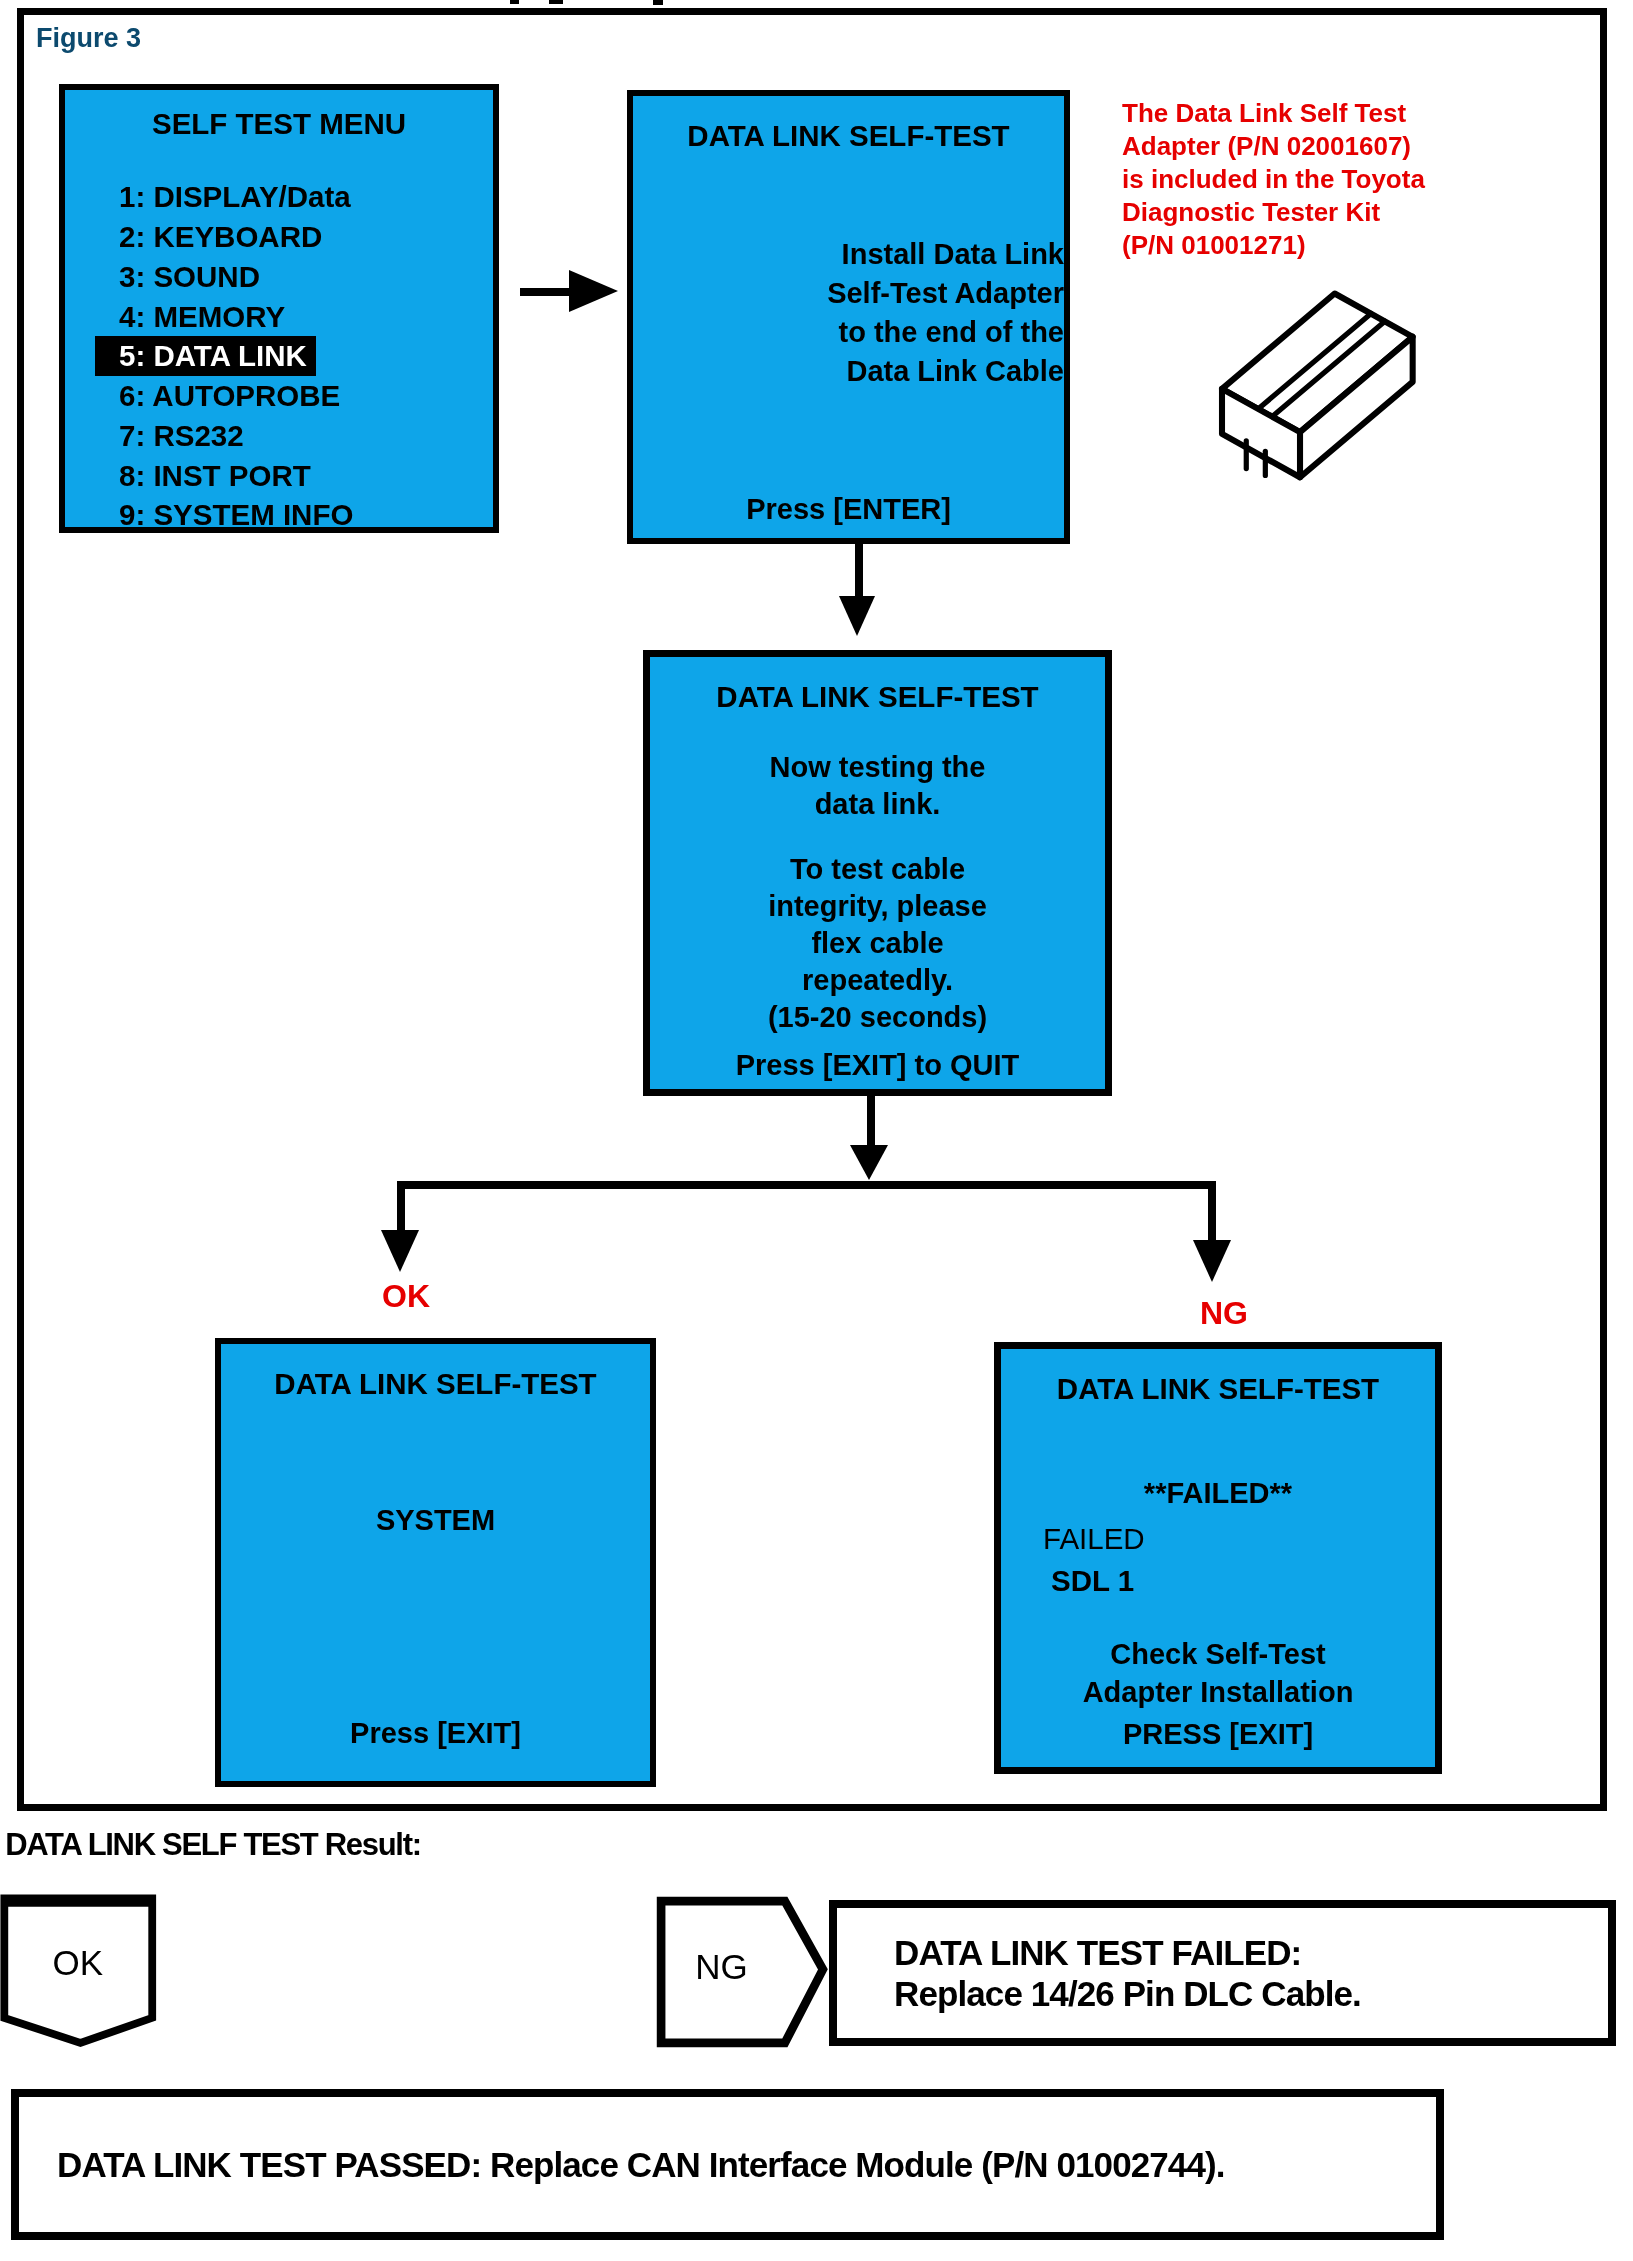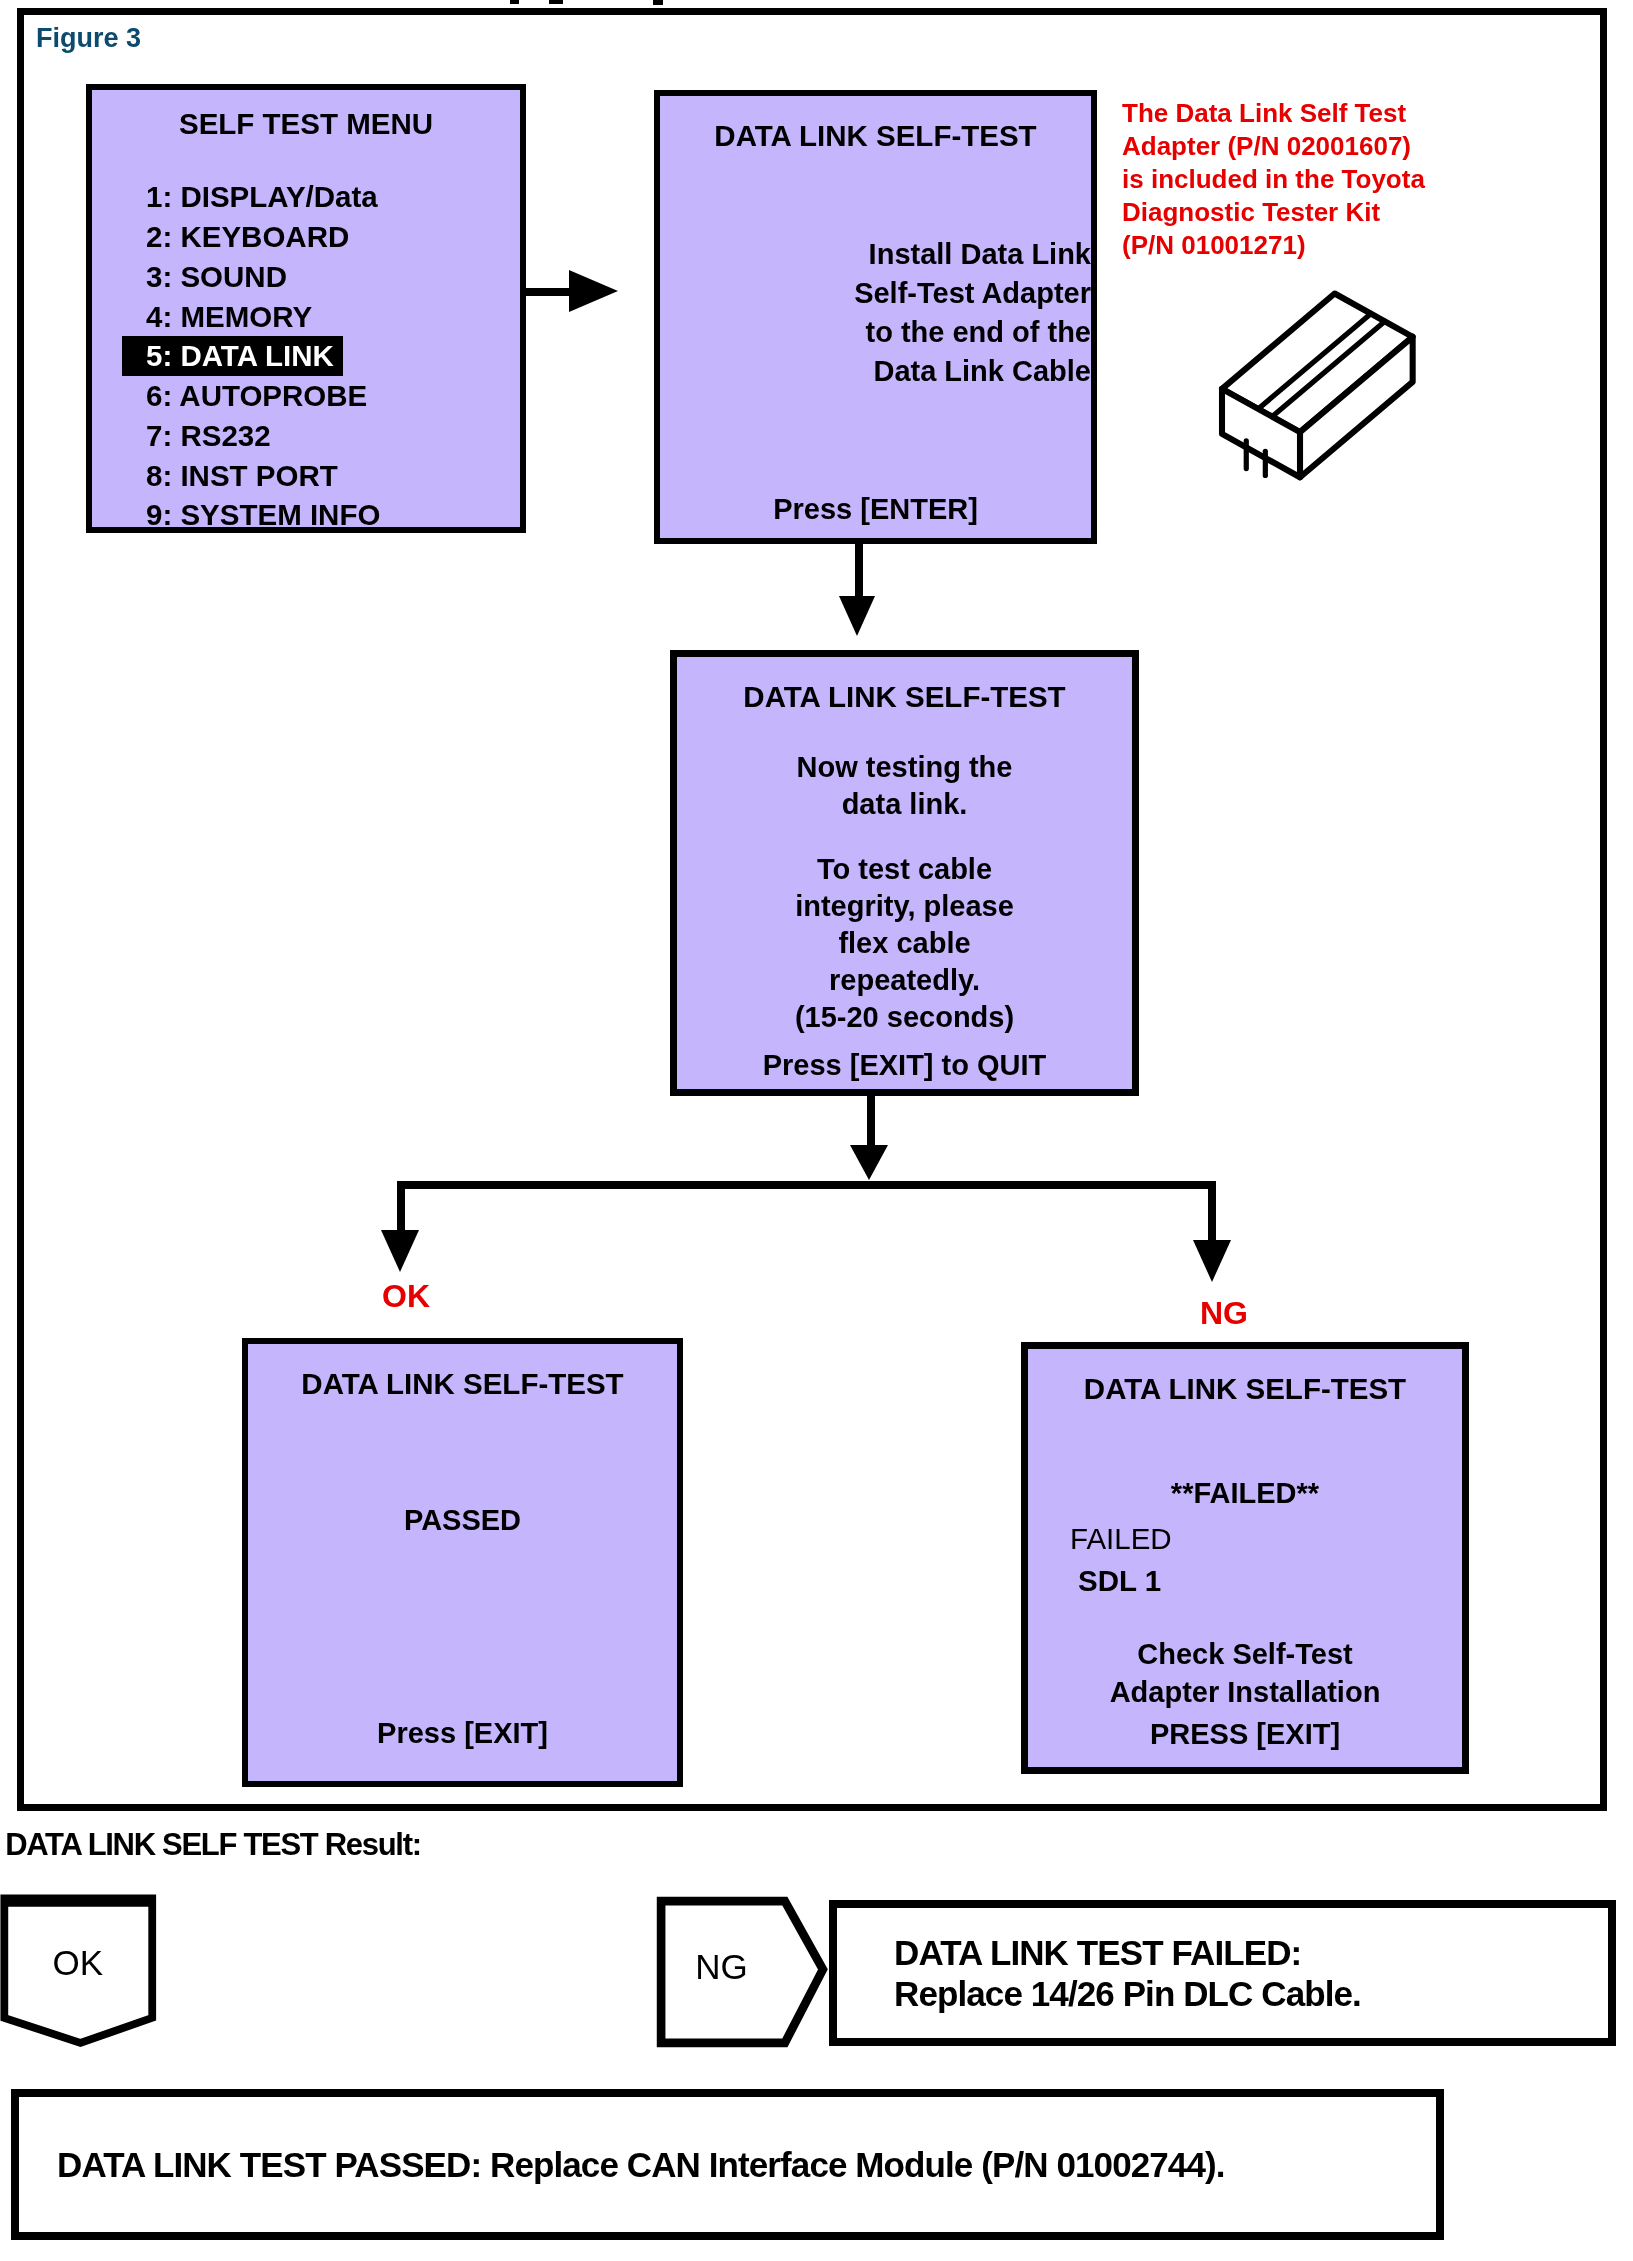--- a/index.html
+++ b/index.html
@@ -19,21 +19,21 @@
     left:17.3px;top:7.8px;width:1590px;height:1803px;
     border:7.8px solid #000;box-sizing:border-box;
   }
   .figure-label{
     left:36px;top:22.5px;
     color:#0c4a6e;font-size:27px;font-weight:bold;
   }
   .fragment{background:#000;}
 
   
-  .screen-box{box-sizing:border-box;border:6px solid #000;background:#c4b5fd;margin-left:27px;}
+  .screen-box{box-sizing:border-box;border:6px solid #000;background:#0ea5e9;}
   .screen-title{font-size:29.5px;font-weight:bold;text-align:center;}
   .screen-text{font-size:29px;font-weight:bold;text-align:center;}
   .screen-footer{position:absolute;left:0;right:0;font-size:29px;font-weight:bold;text-align:center;}
 
   
   .menu-box{left:59px;top:84px;width:440px;height:449px;}
   .menu-box .screen-title{padding-top:17.3px;}
   .menu-items{margin-top:36px;padding-left:54px;}
   .menu-item{font-size:29.5px;font-weight:bold;line-height:38px;}
   .menu-item span{display:inline-block;padding:0.9px 8.7px 0.9px 24px;margin-left:-24px;}
@@ -166,21 +166,21 @@
   <div class="abs line" style="left:397px;top:1181px;width:7.8px;height:50px;"></div>
   <div class="abs arrowhead-down" style="left:381px;top:1230px;border-top-width:42px;"></div>
   <div class="abs line" style="left:1208px;top:1181px;width:7.8px;height:61px;"></div>
   <div class="abs arrowhead-down" style="left:1193px;top:1240px;border-top-width:42px;"></div>
 
   <div class="abs branch-label" style="left:354px;top:1278px;">OK</div>
   <div class="abs branch-label" style="left:1172px;top:1295px;">NG</div>
 
   <div class="abs screen-box passed-box">
     <div class="screen-title">DATA LINK SELF-TEST</div>
-    <div class="screen-text passed-status">PASSED</div>
+    <div class="screen-text passed-status">SYSTEM</div>
     <div class="screen-footer" style="bottom:31px;">Press [EXIT]</div>
   </div>
 
   <div class="abs screen-box failed-box">
     <div class="screen-title">DATA LINK SELF-TEST</div>
     <div class="screen-text failed-status">**FAILED**</div>
     <div class="failed-d1">FAILED</div>
     <div class="failed-d2">SDL 1</div>
     <div class="screen-text preline failed-instr">Check Self-Test
 Adapter Installation</div>

